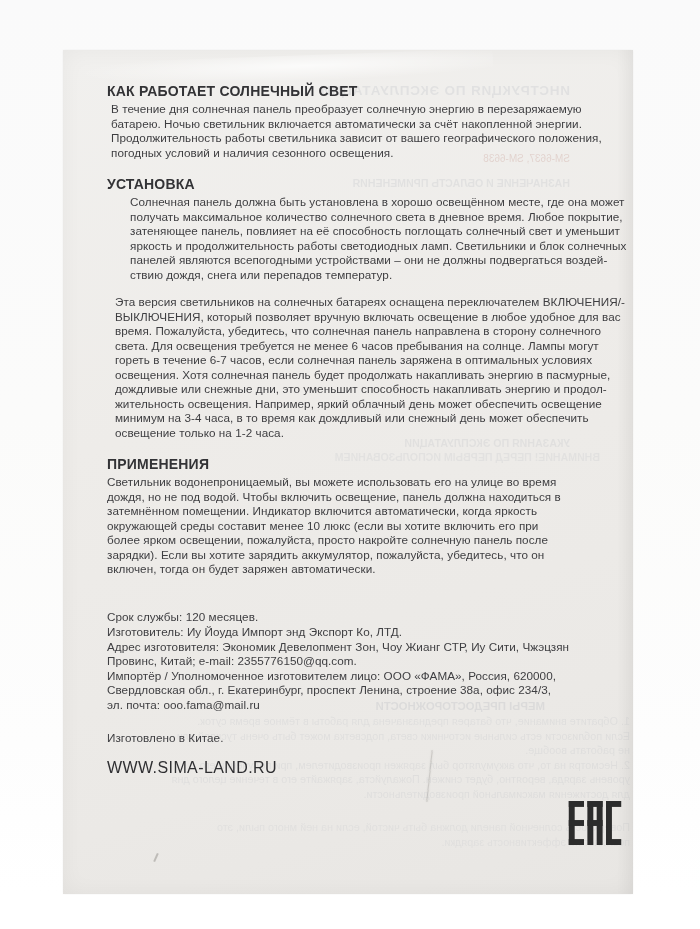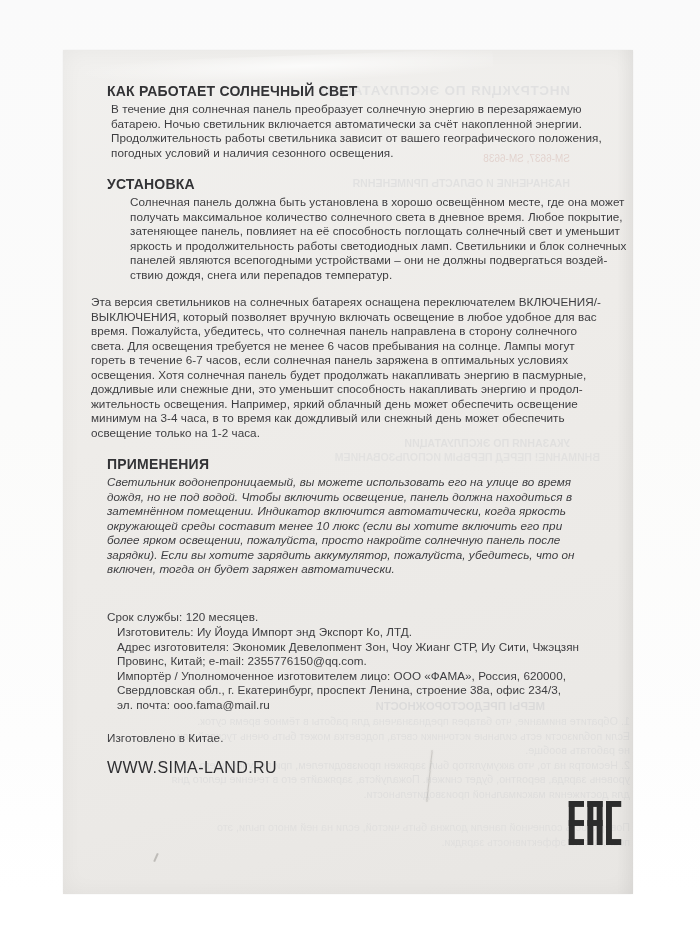--- a/index.html
+++ b/index.html
@@ -38,25 +38,25 @@
   }
 
   .content-block{position:absolute;white-space:nowrap;color:#3e3e41;}
   .body-text{font-size:11.7px;line-height:14.5px;letter-spacing:0.05px;}
   .heading{font-size:14px;font-weight:bold;color:#333336;letter-spacing:0.2px;}
 
   .title      {left:44px;top:33px;}
   .p1         {left:48px;top:52px;}
   .h-install  {left:44px;top:126px;}
   .p2         {left:44px;top:145px;margin-left:23px;}
-  .p3         {left:28px;top:245px;}
+  .p3         {left:52px;top:245px;}
   .h-note     {left:44px;top:406px;}
-  .p4         {left:44px;top:425px;font-style:italic;}
+  .p4         {left:44px;top:425px;}
   .lifetime   {left:44px;top:560px;}
-  .manu       {left:44px;top:575px;margin-left:10px;}
+  .manu       {left:44px;top:575px;}
   .madein     {left:44px;top:681px;text-align:center;}
   .website    {left:44px;top:709px;font-size:16px;font-weight:normal;color:#2f2f32;letter-spacing:0.4px;}
 
   .eac{position:absolute;left:501px;top:751px;width:62px;height:44px;}
   .eac svg{display:block;width:62px;height:44px;}
 
   
   .ghost{
     position:absolute;transform:scaleX(-1);
     color:#8f97a4;filter:blur(0.5px);white-space:nowrap;

